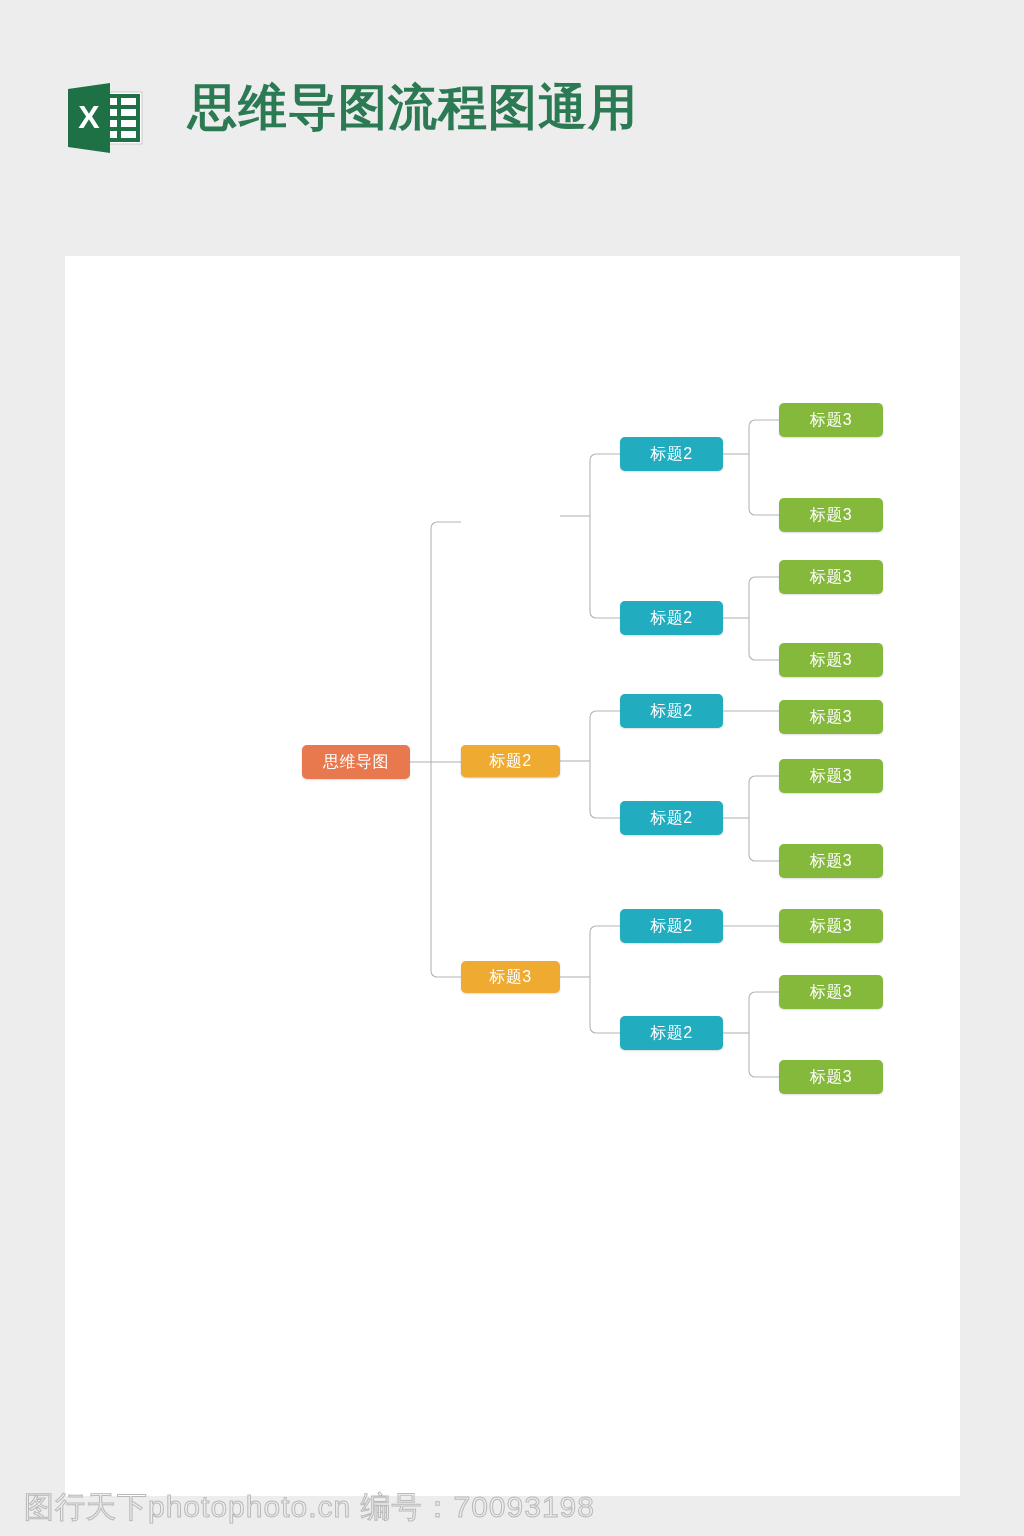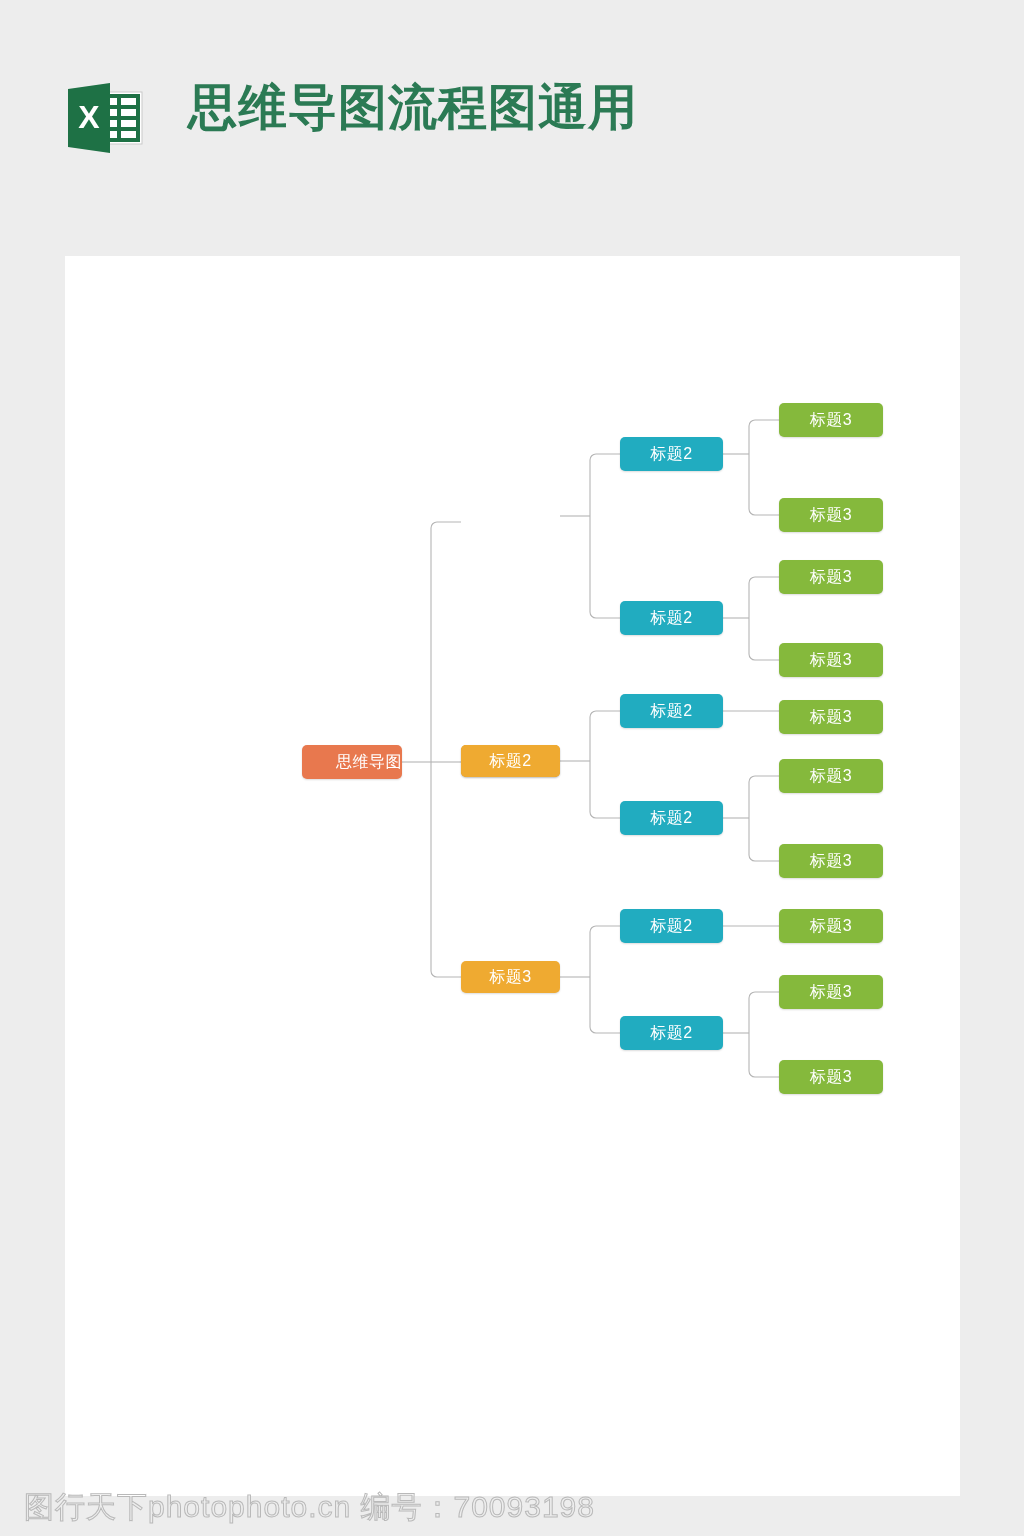--- a/index.html
+++ b/index.html
@@ -185,21 +185,21 @@
         <path d="M525 721 V771 a6 6 0 0 0 6 6 H555"></path>
 
         <path d="M658 670 H714"></path>
 
         <path d="M658 777 H684"></path>
         <path d="M684 777 V742 a6 6 0 0 1 6 -6 H714"></path>
         <path d="M684 777 V815 a6 6 0 0 0 6 6 H714"></path>
       </g>
     </svg>
 
-    <div class="node root" style="left:237px; top:489px; width:100px; height:34px;justify-content:flex-end;">
+    <div class="node root" style="left:237px; top:489px; width:108px; height:34px;">
       <span>思维导图</span>
     </div>
 
     <div class="node lvl1" style="left:396px; top:489px; width:99px; height:32px;">
       <span>标题1</span>
     </div>
     <div class="node lvl2" style="left:555px; top:181px; width:103px; height:34px;">
       <span>标题2</span>
     </div>
     <div class="node lvl3" style="left:714px; top:147px; width:104px; height:34px;">

